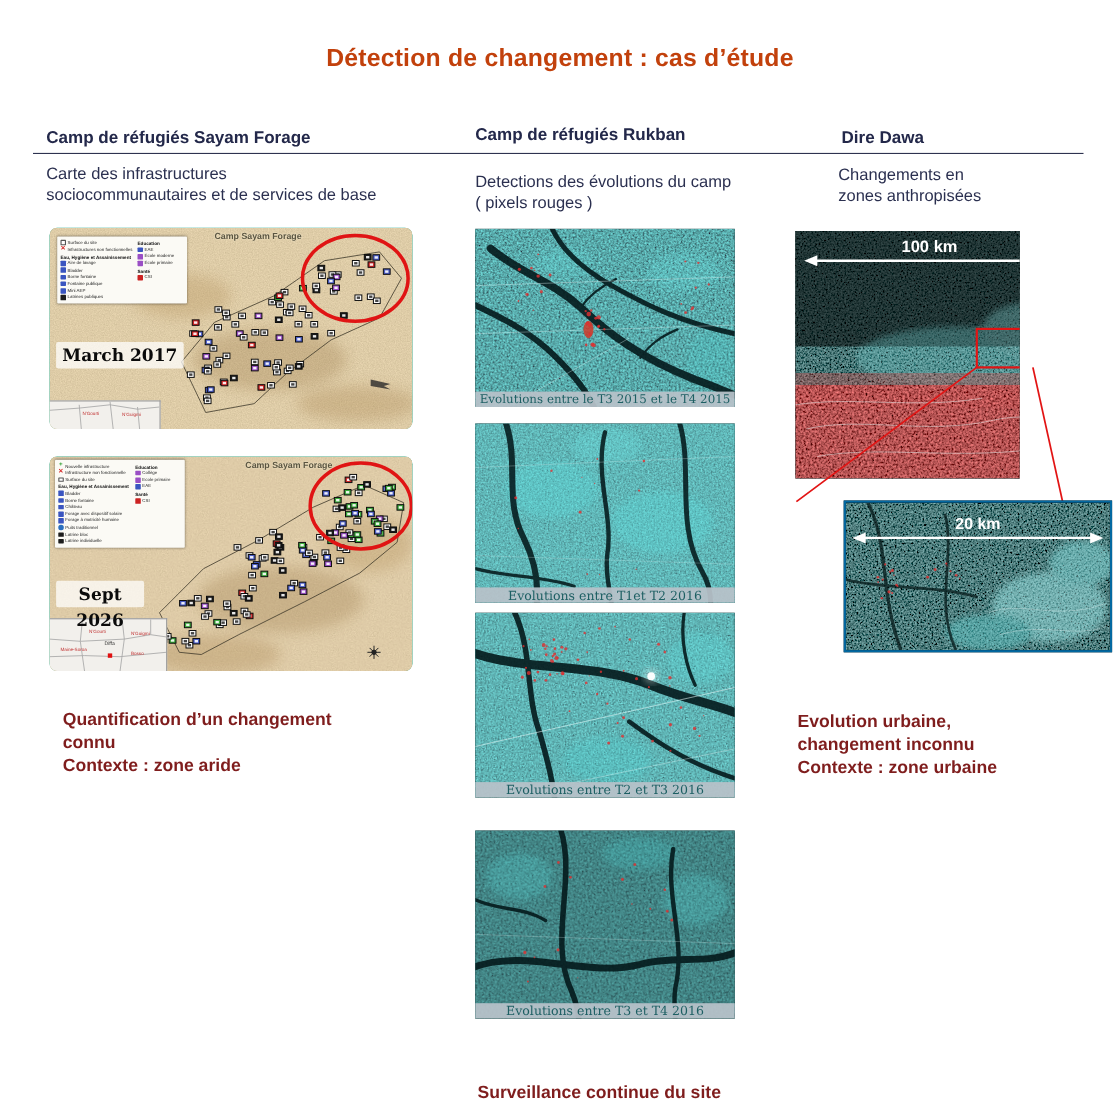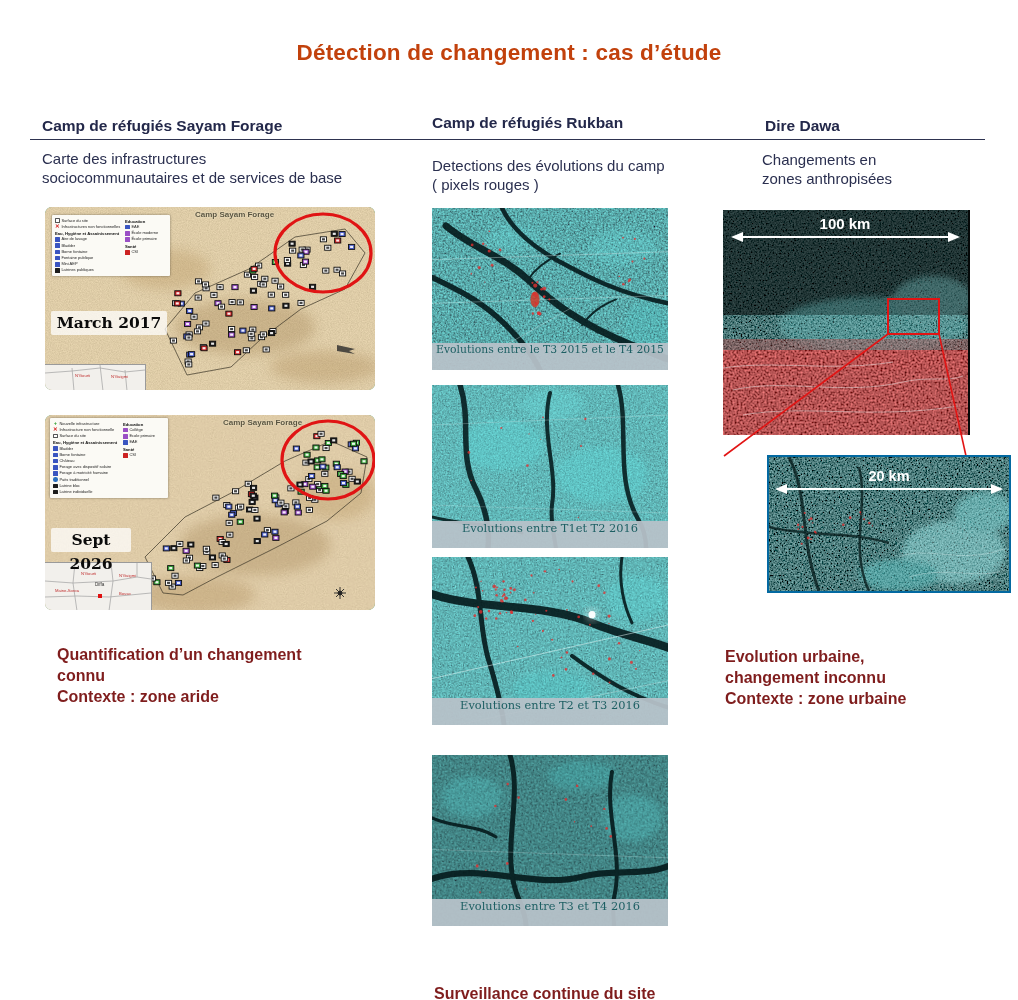--- a/index.html
+++ b/index.html
@@ -28,21 +28,21 @@
   .ic-red{background:#cc2222}.ic-site{background:#fff;border:.7px solid #555;box-sizing:border-box}
   .ic-well{background:#2a6fbf;border-radius:50%}
   .ic-glyph{background:none!important;font-weight:bold;font-size:5.6px;line-height:4.6px;text-align:center;}
   .ic-xg{color:#d42020}.ic-pg{color:#2f9e2f}
   .lg-tx{font-size:4px;color:#222;white-space:nowrap;line-height:1.05;}
   .lg-hd{font-size:4.2px;font-weight:bold;color:#101010;white-space:nowrap;margin:1.2px 0 .4px;}
   .inset{background:#f2f0ec;border-top:1px solid #9a9a9a;border-right:1px solid #9a9a9a;z-index:5;}
   .in-lb{position:absolute;font-size:4.2px;color:#c03030;white-space:nowrap;}
   .in-sq{position:absolute;width:3.6px;height:3.6px;background:#e01010;}
   .ruk{overflow:hidden;background:#0d3434;}
-  .ruk-cap{position:absolute;left:0;bottom:0;width:100%;height:27px;
+  .ruk-cap{position:absolute;left:0;bottom:0;width:100%;height:14px;
            background:rgba(183,193,201,.94);color:#1d5f63;text-align:center;
            font-family:"DejaVu Serif",serif;font-size:11.4px;line-height:14.5px;
            white-space:nowrap;z-index:3;}
   .ruk-cap.long{font-size:10.8px;}
   .dd{overflow:hidden;background:#050808;}
   .dd2{border:2px solid #0369a1;margin-left:44px;}
   .noline{pointer-events:none;}
 </style>
 </head>
 <body>
@@ -909,21 +909,21 @@
     <div class="ruk-cap">Evolutions entre T3 et T4 2016</div>
   </div>
 
   <div class="abs col-ft" style="left:434px;top:984px;font-size:16px;">
     <div>Surveillance continue du site</div>
     <div>Contexte : oued</div>
   </div>
 
   <div class="abs" style="left:715px;top:205px;width:262px;height:400px;">
 
-    <div class="abs dd" style="left:8px;top:5px;width:247px;height:225px;">
+    <div class="abs dd" style="left:8px;top:5px;width:204px;height:225px;">
       <svg width="245" height="225" viewBox="0 0 245 225">
         <rect width="245" height="225" fill="#040707"></rect>
         <rect x="-20" y="-20" width="300" height="270" filter="url(#fDark)" opacity="0.85"></rect>
         <rect x="0" y="0" width="245" height="105" fill="#000" opacity="0.55"></rect>
         <g filter="url(#blur3)" opacity="0.3">
           <ellipse cx="150" cy="115" rx="95" ry="28" fill="#76d8d8"></ellipse>
           <ellipse cx="210" cy="90" rx="40" ry="24" fill="#8ae0e0"></ellipse>
         </g>
         <g>
           <rect x="-10" y="148" width="265" height="80" filter="url(#fRed)" opacity="0.95"></rect>

